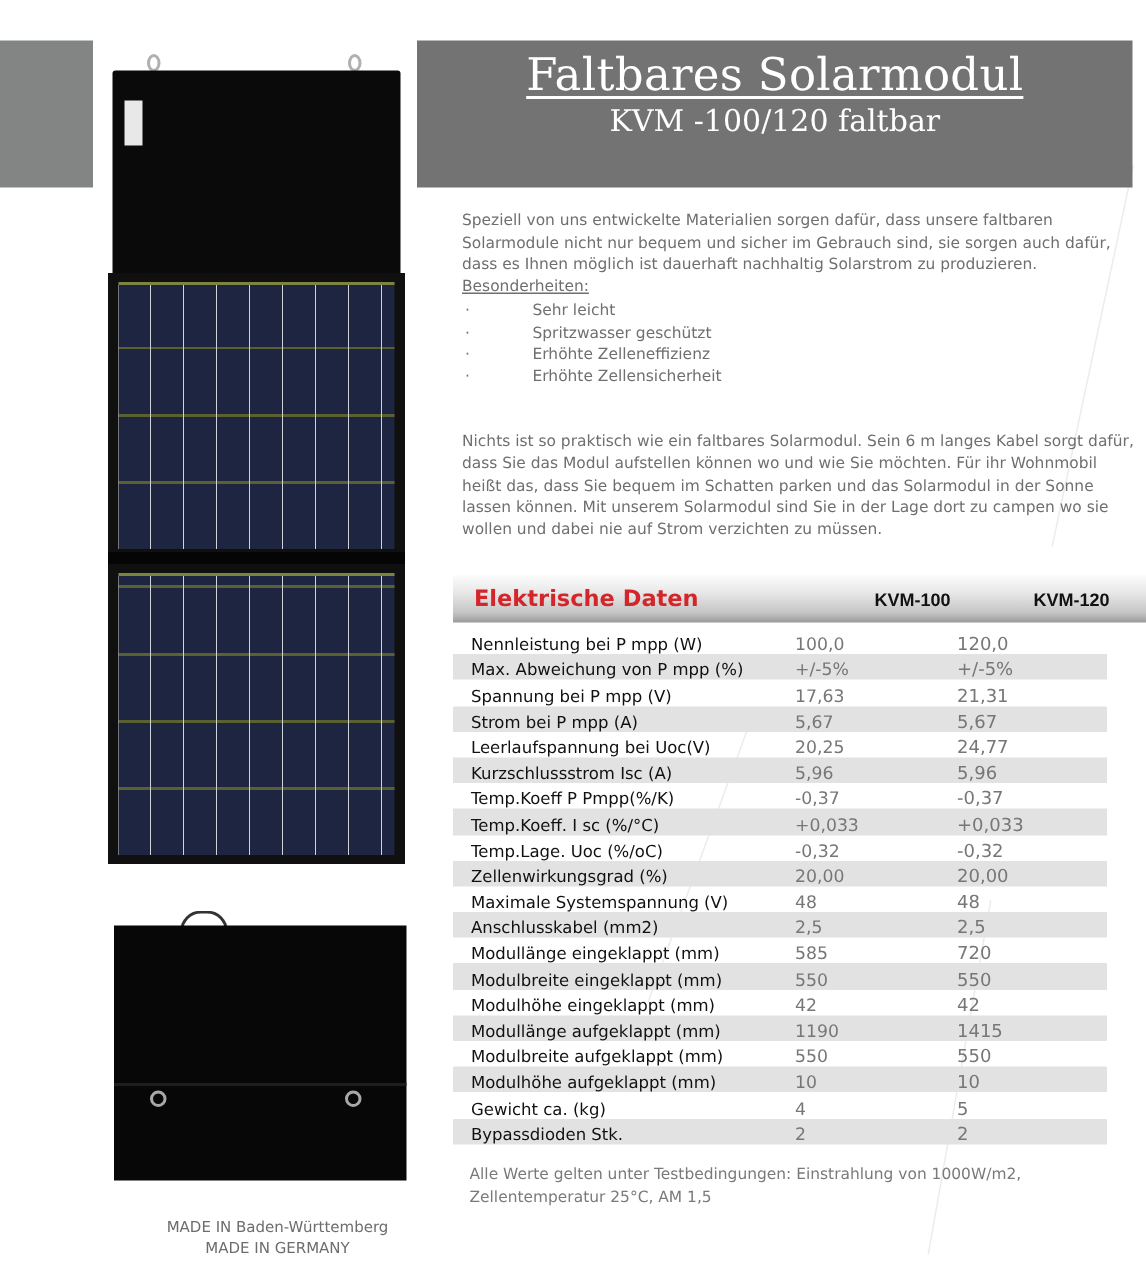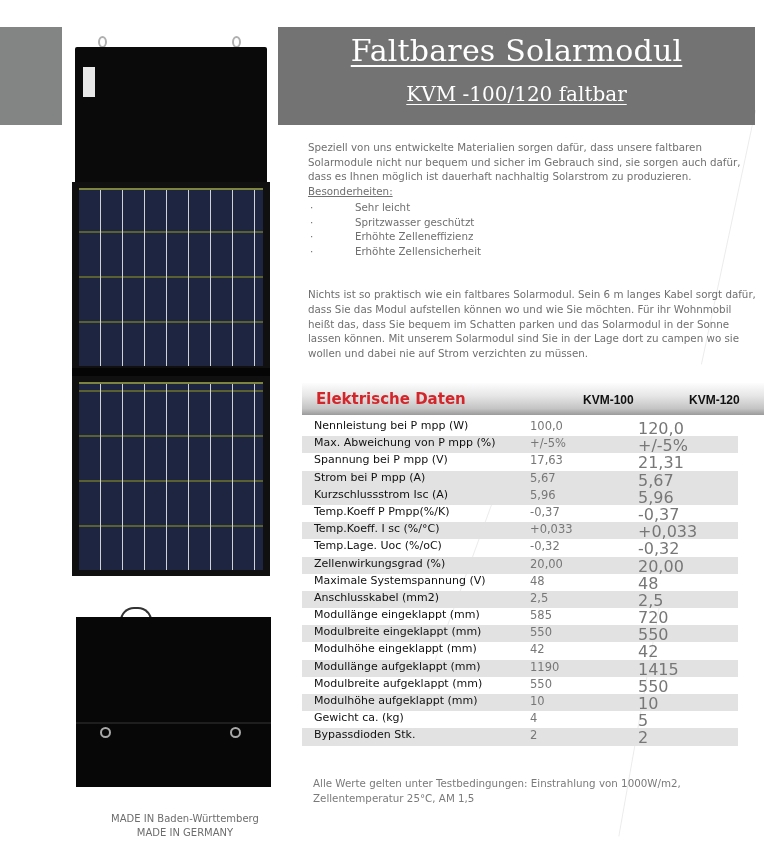--- a/index.html
+++ b/index.html
@@ -4,21 +4,21 @@
   <style>
     * { box-sizing: border-box; margin: 0; padding: 0; }
     html, body { width: 764px; height: 847px; background: #ffffff; overflow: hidden; }
     body { position: relative; font-family: "DejaVu Sans", sans-serif; }
 
     .bg-slash { position: absolute; background: #ececec; width: 1px; transform-origin: top left; }
 
     .gray-left { position: absolute; left: 0; top: 27px; width: 62px; height: 98px; background: #838585; }
     .title-bar { position: absolute; left: 278px; top: 27px; width: 477px; height: 98px; background: #737373; text-align: center; }
     .title-main { font-family: "DejaVu Serif", serif; color: #ffffff; font-size: 30px; text-decoration: underline; text-decoration-thickness: 2px; text-underline-offset: 4px; display: block; margin-top: 6px; letter-spacing: 0.2px; }
-    .title-sub { font-family: "DejaVu Serif", serif; color: #ffffff; font-size: 20px; text-decoration: underline; text-decoration-thickness: 1px; text-underline-offset: 3px; display: block; margin-top: 14px; }
+    .title-sub { font-family: "DejaVu Serif", serif; color: #ffffff; font-size: 20px; text-decoration-thickness: 1px; text-underline-offset: 3px; display: block; }
 
     
     .panel-unfolded { position: absolute; left: 72px; top: 32px; width: 198px; height: 545px; }
     .panel-top { position: absolute; left: 3px; top: 15px; width: 192px; height: 138px; background: #0a0a0a; border-radius: 2px; }
     .ring { position: absolute; width: 9px; height: 12px; border: 2px solid #b0b0b0; border-radius: 50%; background: transparent; }
     .label-sticker { position: absolute; left: 8px; top: 20px; width: 12px; height: 30px; background: #e8e8e8; }
     .panel-frame { position: absolute; left: 0; width: 198px; background: #101010; }
     .cells { position: absolute; left: 7px; right: 7px; top: 6px; bottom: 6px; background: #1d2540;
       background-image:
         repeating-linear-gradient(90deg, transparent 0, transparent 21px, #cfd3d6 21px, #cfd3d6 22px),
@@ -40,25 +40,25 @@
     .features li { display: flex; }
     .features .dot { width: 47px; padding-left: 2px; }
     .intro2 { position: absolute; left: 308px; top: 287px; width: 450px; color: #6f6f6f; font-size: 10.3px; line-height: 14.8px; }
 
     
     .table-header { position: absolute; left: 302px; top: 383px; width: 472px; height: 32px;
       background: linear-gradient(180deg, #fdfdfd 0%, #e6e6e6 40%, #c4c4c4 80%, #9a9a9a 100%); }
     .th-title { position: absolute; left: 14px; top: 7px; color: #d4262a; font-size: 15px; font-weight: bold; }
     .th-col { position: absolute; top: 10px; font-family: "Liberation Sans", sans-serif; font-weight: bold; font-size: 12px; color: #111; padding-left: 31px; }
     .table-body { position: absolute; left: 302px; top: 419px; width: 436px; }
-    .row { height: 17.2px; display: flex; align-items: flex-start; font-size: 11px; }
+    .row { height: 17.2px; display: flex; align-items: flex-end; font-size: 11px; }
     .row.alt { background: #e2e2e2; }
     .row .lbl { width: 228px; padding-left: 12px; color: #111; }
     .row .v1 { width: 108px; color: #777; font-size: 11.5px; }
-    .row .v2 { width: 100px; color: #777; font-size: 16px; }
+    .row .v2 { width: 100px; color: #777; font-size: 12px; }
 
     .footnote { position: absolute; left: 313px; top: 776px; width: 440px; color: #7a7a7a; font-size: 10.3px; line-height: 15px; }
   </style>
 </head>
 <body>
 
 <div class="bg-slash" style="left:755px;top:110px;height:260px;transform:rotate(12deg);"></div>
 <div class="bg-slash" style="left:500px;top:480px;height:200px;transform:rotate(20deg);"></div>
 <div class="bg-slash" style="left:660px;top:600px;height:240px;transform:rotate(10deg);"></div>
 
@@ -138,20 +138,25 @@
     <div class="row">
       <span class="lbl">Spannung bei P mpp (V)</span>
       <span class="v1">17,63</span>
       <span class="v2">21,31</span>
     </div>
     <div class="row alt">
       <span class="lbl">Strom bei P mpp (A)</span>
       <span class="v1">5,67</span>
       <span class="v2">5,67</span>
     </div>
+    <div class="row">
+      <span class="lbl">Leerlaufspannung bei Uoc(V)</span>
+      <span class="v1">20,25</span>
+      <span class="v2">24,77</span>
+    </div>
     <div class="row alt">
       <span class="lbl">Kurzschlussstrom Isc (A)</span>
       <span class="v1">5,96</span>
       <span class="v2">5,96</span>
     </div>
     <div class="row">
       <span class="lbl">Temp.Koeff P Pmpp(%/K)</span>
       <span class="v1">-0,37</span>
       <span class="v2">-0,37</span>
     </div>

